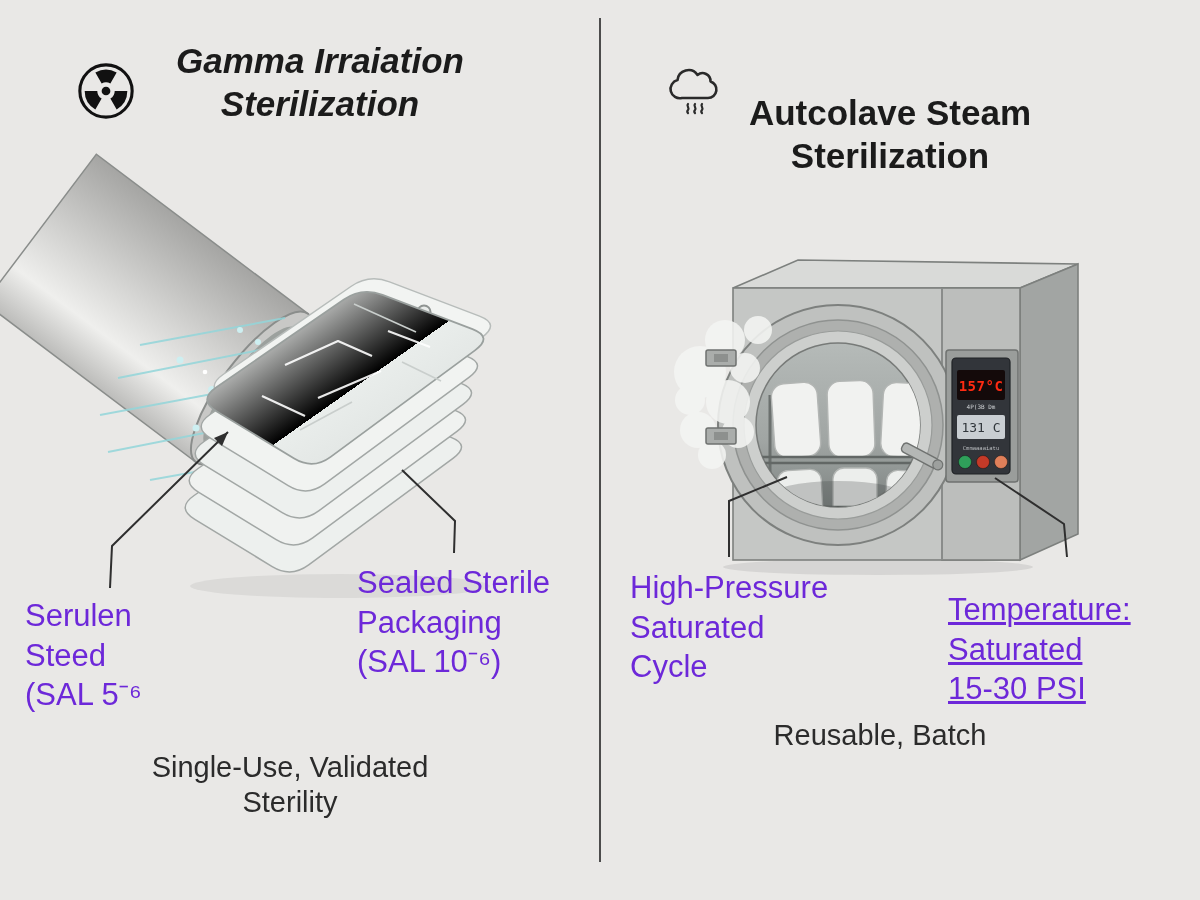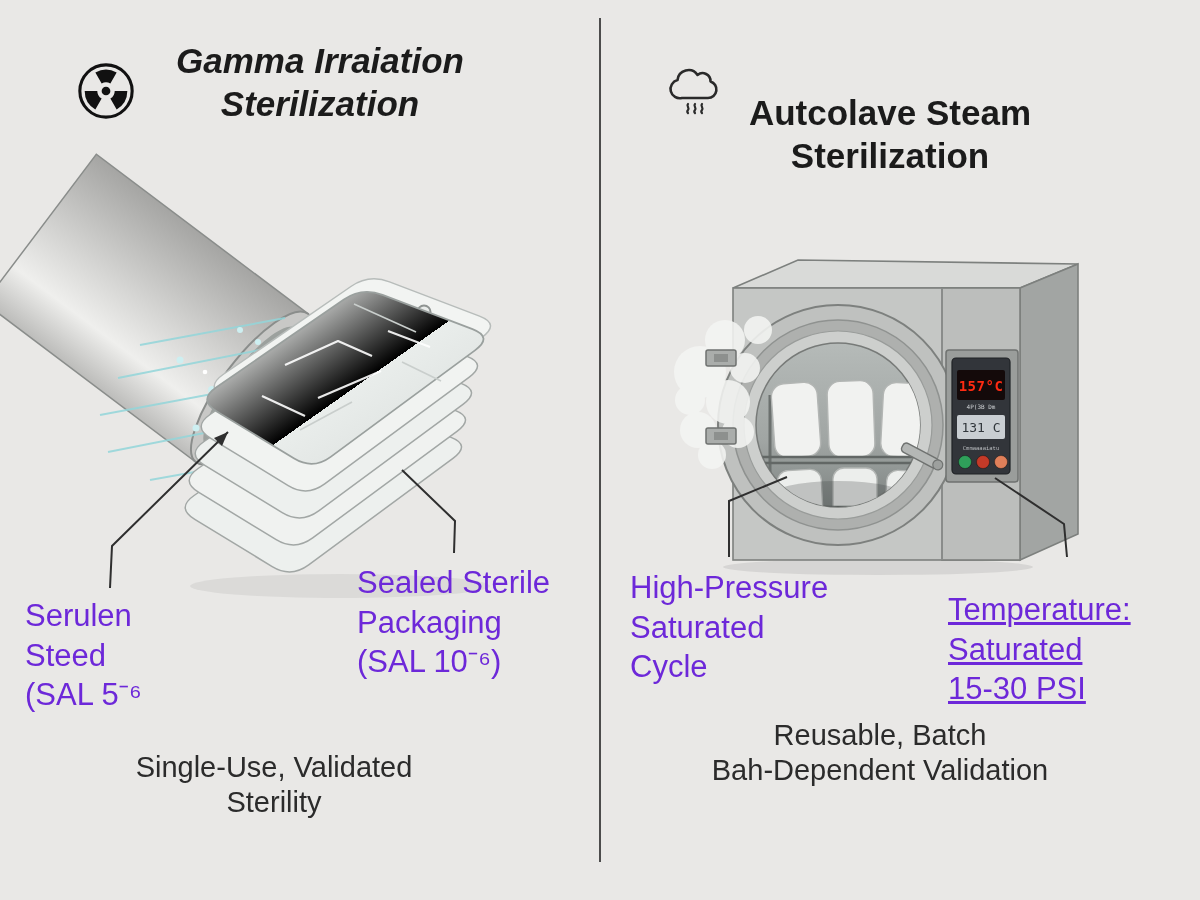--- a/index.html
+++ b/index.html
@@ -10,21 +10,21 @@
   .icon{position:absolute;}
   .title{position:absolute;font-size:35px;font-weight:700;line-height:1.22;text-align:center;color:#1b1b1b;}
   .title-left{left:155px;top:40px;width:330px;font-style:italic;}
   .title-right{left:715px;top:53px;width:350px;margin-top:39px;}
   .label{position:absolute;font-size:31px;font-weight:500;line-height:1.28;color:#6d28d9;}
   .lbl-source{left:25px;top:596px;width:195px;}
   .lbl-packaging{left:357px;top:563px;width:220px;}
   .lbl-cycle{left:630px;top:568px;width:220px;}
   .lbl-temp{left:948px;top:590px;width:230px;text-decoration:underline;}
   .caption{position:absolute;font-size:29px;font-weight:500;line-height:1.2;text-align:center;color:#2b2b2b;}
-  .cap-left{left:84px;top:750px;width:380px;}
+  .cap-left{left:100px;top:750px;width:380px;}
   .cap-right{left:655px;top:718px;width:450px;}
   text{font-family:"DejaVu Sans Mono", monospace;}
 </style>
 </head>
 <body>
 
 <div class="canvas">
 
   <svg class="art" width="1200" height="900" viewBox="0 0 1200 900">
     <defs>
@@ -244,16 +244,15 @@
     <div>Saturated</div>
     <div>15-30 PSI</div>
   </div>
 
   <div class="caption cap-left">
     <div>Single-Use, Validated</div>
     <div>Sterility</div>
   </div>
   <div class="caption cap-right">
     <div>Reusable, Batch</div>
-    <div>Bah-Dependent Validation</div>
   </div>
 
 </div>
 
 </body></html>

